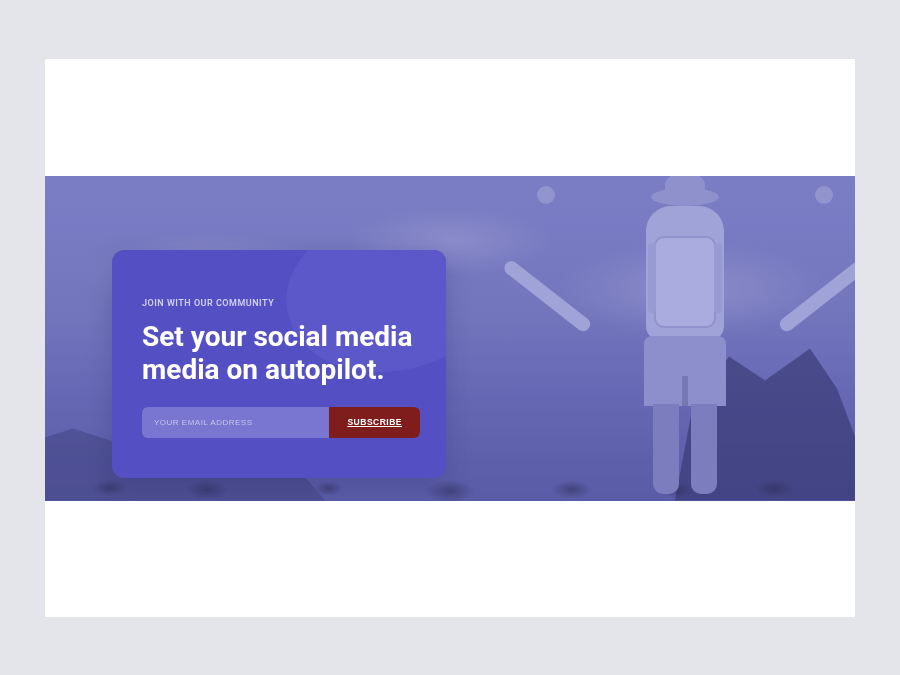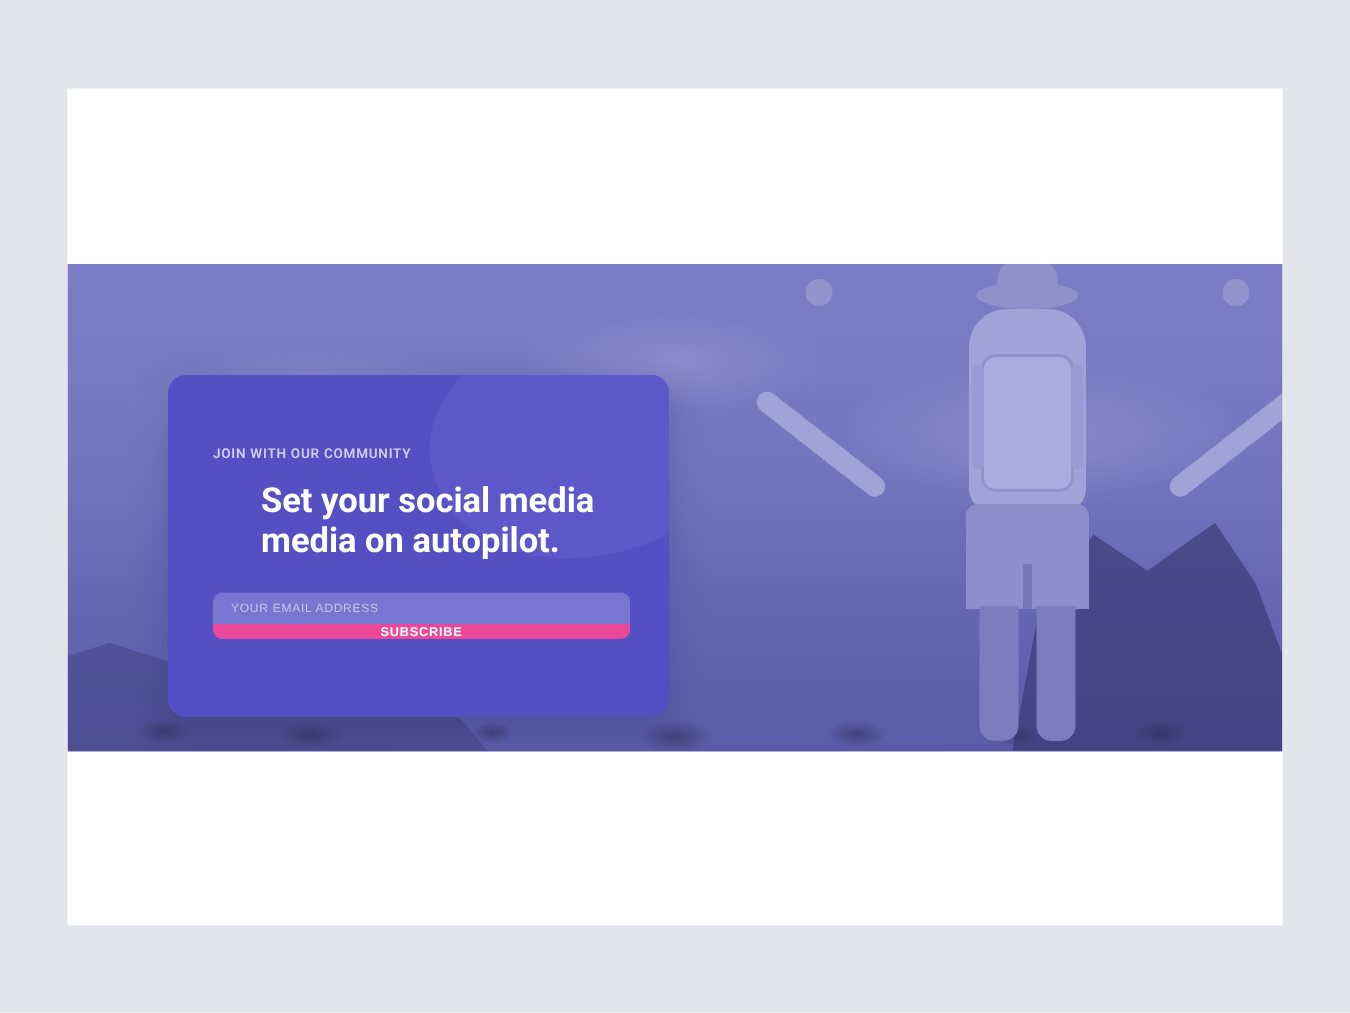--- a/index.html
+++ b/index.html
@@ -255,58 +255,57 @@
       position: relative;
     }
     .eyebrow {
       font-size: 9px;
       letter-spacing: 0.5px;
       color: #d1d0f0;
       font-weight: 600;
       margin-bottom: 12px;
     }
     .headline {
-      font-size: 23px;
+      font-size: 28px;
       line-height: 1.2;
       color: #ffffff;
       font-weight: 700;
       margin-bottom: 20px;
-      margin-left: 32px;
     }
     .subscribe-form {
       display: flex;
       width: 278px;
       height: 31px;
       border-radius: 6px;
       overflow: hidden;
-      flex-direction: column;
     }
     .email-input {
       flex: 1;
       border: none;
       outline: none;
       background: #7876d1;
       padding: 0 12px;
       font-size: 8px;
       letter-spacing: 0.5px;
       color: #ffffff;
       font-weight: 500;
     }
     .email-input::placeholder {
       color: #c7c6eb;
     }
     .subscribe-btn {
       border: none;
-      background: #ec4899;
+      background: #7f1d1d;
       color: #ffffff;
       font-size: 8.5px;
       font-weight: 600;
       letter-spacing: 0.5px;
       padding: 0 18px;
       cursor: pointer;
+      text-decoration: underline;
     }
   </style>
 </head>
 <body>
 
 <div class="page-wrapper">
   <div class="hero-section">
     <div class="hero-bg">
       <div class="mountain mountain-right"></div>
       <div class="mountain mountain-left"></div>

